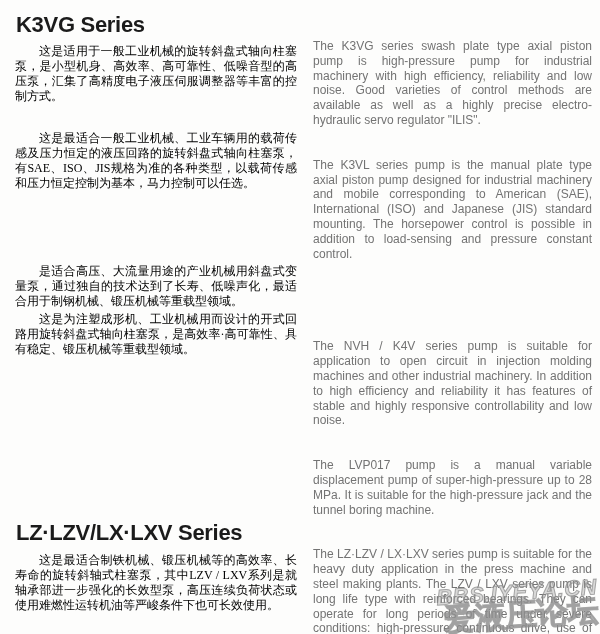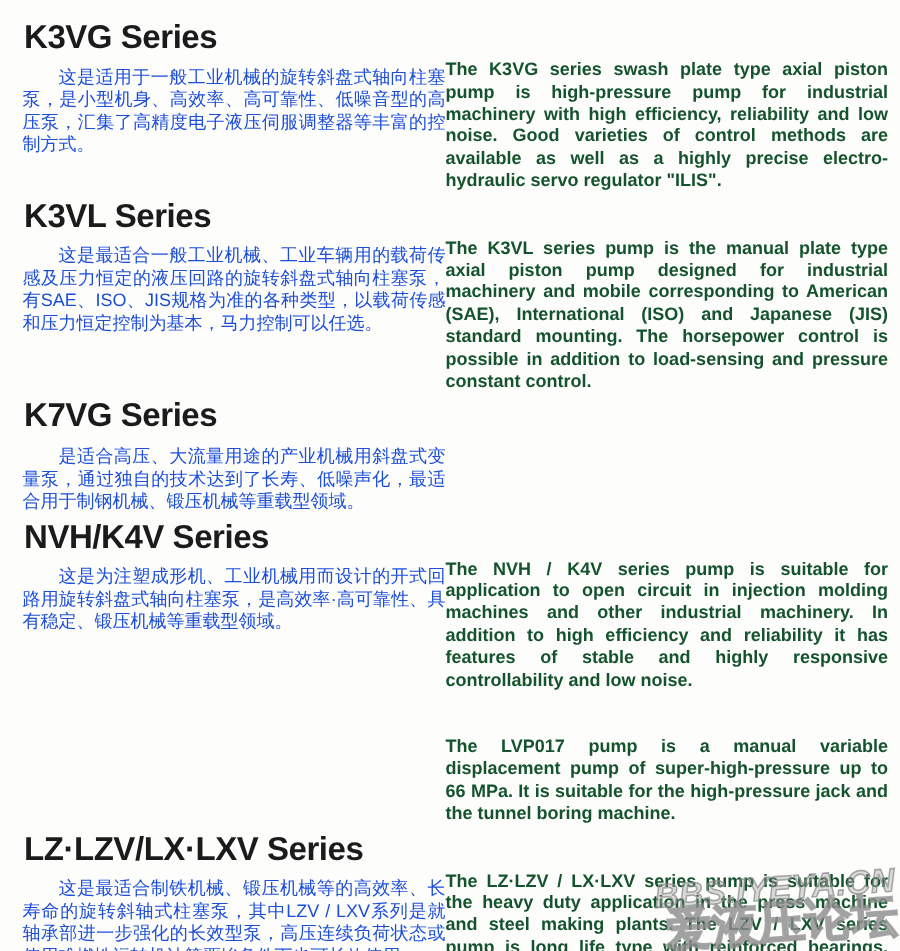--- a/index.html
+++ b/index.html
@@ -14,48 +14,48 @@
     overflow: hidden;
     position: relative;
   }
   .page {
     padding: 12px 8px 0 15px;
     position: relative;
   }
   .section {
     display: grid;
     grid-template-columns: 282px 1fr;
-    column-gap: 0;
+    column-gap: 16px;
     margin-bottom: 3px;
   }
   .heading {
     font-size: 22px;
     font-weight: bold;
     color: #1b1b1b;
     letter-spacing: -0.3px;
     margin: 0 0 7px 1px;
     line-height: 1.15;
     font-family: "Liberation Sans", sans-serif;
   }
   .zh-para {
     font-size: 12px;
     line-height: 15px;
-    color: #1d4ed8;
+    color: #000000;
     text-align: justify;
     text-indent: 2em;
     margin: 0;
+    font-family: Liberation Serif, serif;
   }
   .en-para {
     font-size: 12px;
     line-height: 14.8px;
-    color: #14532d;
+    color: #737373;
     text-align: justify;
     margin: 0;
     white-space: pre-line;
-    font-weight: bold;
   }
   .col-right {
     padding-top: 27px;
   }
   .watermark {
     position: absolute;
     right: 2px;
     top: 576px;
     text-align: right;
     transform: rotate(-4deg);
@@ -90,50 +90,47 @@
       <h2 class="heading">K3VG Series</h2>
       <p class="zh-para">这是适用于一般工业机械的旋转斜盘式轴向柱塞泵，是小型机身、高效率、高可靠性、低噪音型的高压泵，汇集了高精度电子液压伺服调整器等丰富的控制方式。</p>
     </div>
     <div class="col-right">
       <p class="en-para">The K3VG series swash plate type axial piston pump is high-pressure pump for industrial machinery with high efficiency, reliability and low noise. Good varieties of control methods are available as well as a highly precise electro-hydraulic servo regulator "ILIS".</p>
     </div>
   </div>
 
   <div class="section">
     <div class="col-left">
-      <h2 class="heading">K3VL Series</h2>
       <p class="zh-para">这是最适合一般工业机械、工业车辆用的载荷传感及压力恒定的液压回路的旋转斜盘式轴向柱塞泵，有SAE、ISO、JIS规格为准的各种类型，以载荷传感和压力恒定控制为基本，马力控制可以任选。</p>
     </div>
     <div class="col-right">
       <p class="en-para">The K3VL series pump is the manual plate type axial piston pump designed for industrial machinery and mobile corresponding to American (SAE), International (ISO) and Japanese (JIS) standard mounting. The horsepower control is possible in addition to load-sensing and pressure constant control.</p>
     </div>
   </div>
 
   <div class="section">
     <div class="col-left">
-      <h2 class="heading">K7VG Series</h2>
       <p class="zh-para">是适合高压、大流量用途的产业机械用斜盘式变量泵，通过独自的技术达到了长寿、低噪声化，最适合用于制钢机械、锻压机械等重载型领域。</p>
     </div>
   </div>
 
   <div class="section">
     <div class="col-left">
-      <h2 class="heading">NVH/K4V Series</h2>
       <p class="zh-para">这是为注塑成形机、工业机械用而设计的开式回路用旋转斜盘式轴向柱塞泵，是高效率·高可靠性、具有稳定、锻压机械等重载型领域。</p>
     </div>
     <div class="col-right">
       <p class="en-para">The NVH / K4V series pump is suitable for application to open circuit in injection molding machines and other industrial machinery. In addition to high efficiency and reliability it has features of stable and highly responsive controllability and low noise.</p>
     </div>
   </div>
 
   <div class="section">
     <div class="col-left">
     </div>
     <div class="col-right">
-      <p class="en-para">The LVP017 pump is a manual variable displacement pump of super-high-pressure up to 66 MPa. It is suitable for the high-pressure jack and the tunnel boring machine.</p>
+      <p class="en-para">The LVP017 pump is a manual variable displacement pump of super-high-pressure up to 28 MPa. It is suitable for the high-pressure jack and the tunnel boring machine.</p>
     </div>
   </div>
 
   <div class="section">
     <div class="col-left">
       <h2 class="heading">LZ·LZV/LX·LXV Series</h2>
       <p class="zh-para">这是最适合制铁机械、锻压机械等的高效率、长寿命的旋转斜轴式柱塞泵，其中LZV / LXV系列是就轴承部进一步强化的长效型泵，高压连续负荷状态或使用难燃性运转机油等严峻条件下也可长效使用。</p>
     </div>
     <div class="col-right">
       <p class="en-para">The LZ·LZV / LX·LXV series pump is suitable for the heavy duty application in the press machine and steel making plants. The LZV / LXV series pump is long life type with reinforced bearings. They can operate for long periods of time under severe conditions: high-pressure continuous drive, use of fire resistant fluid, etc.</p>

